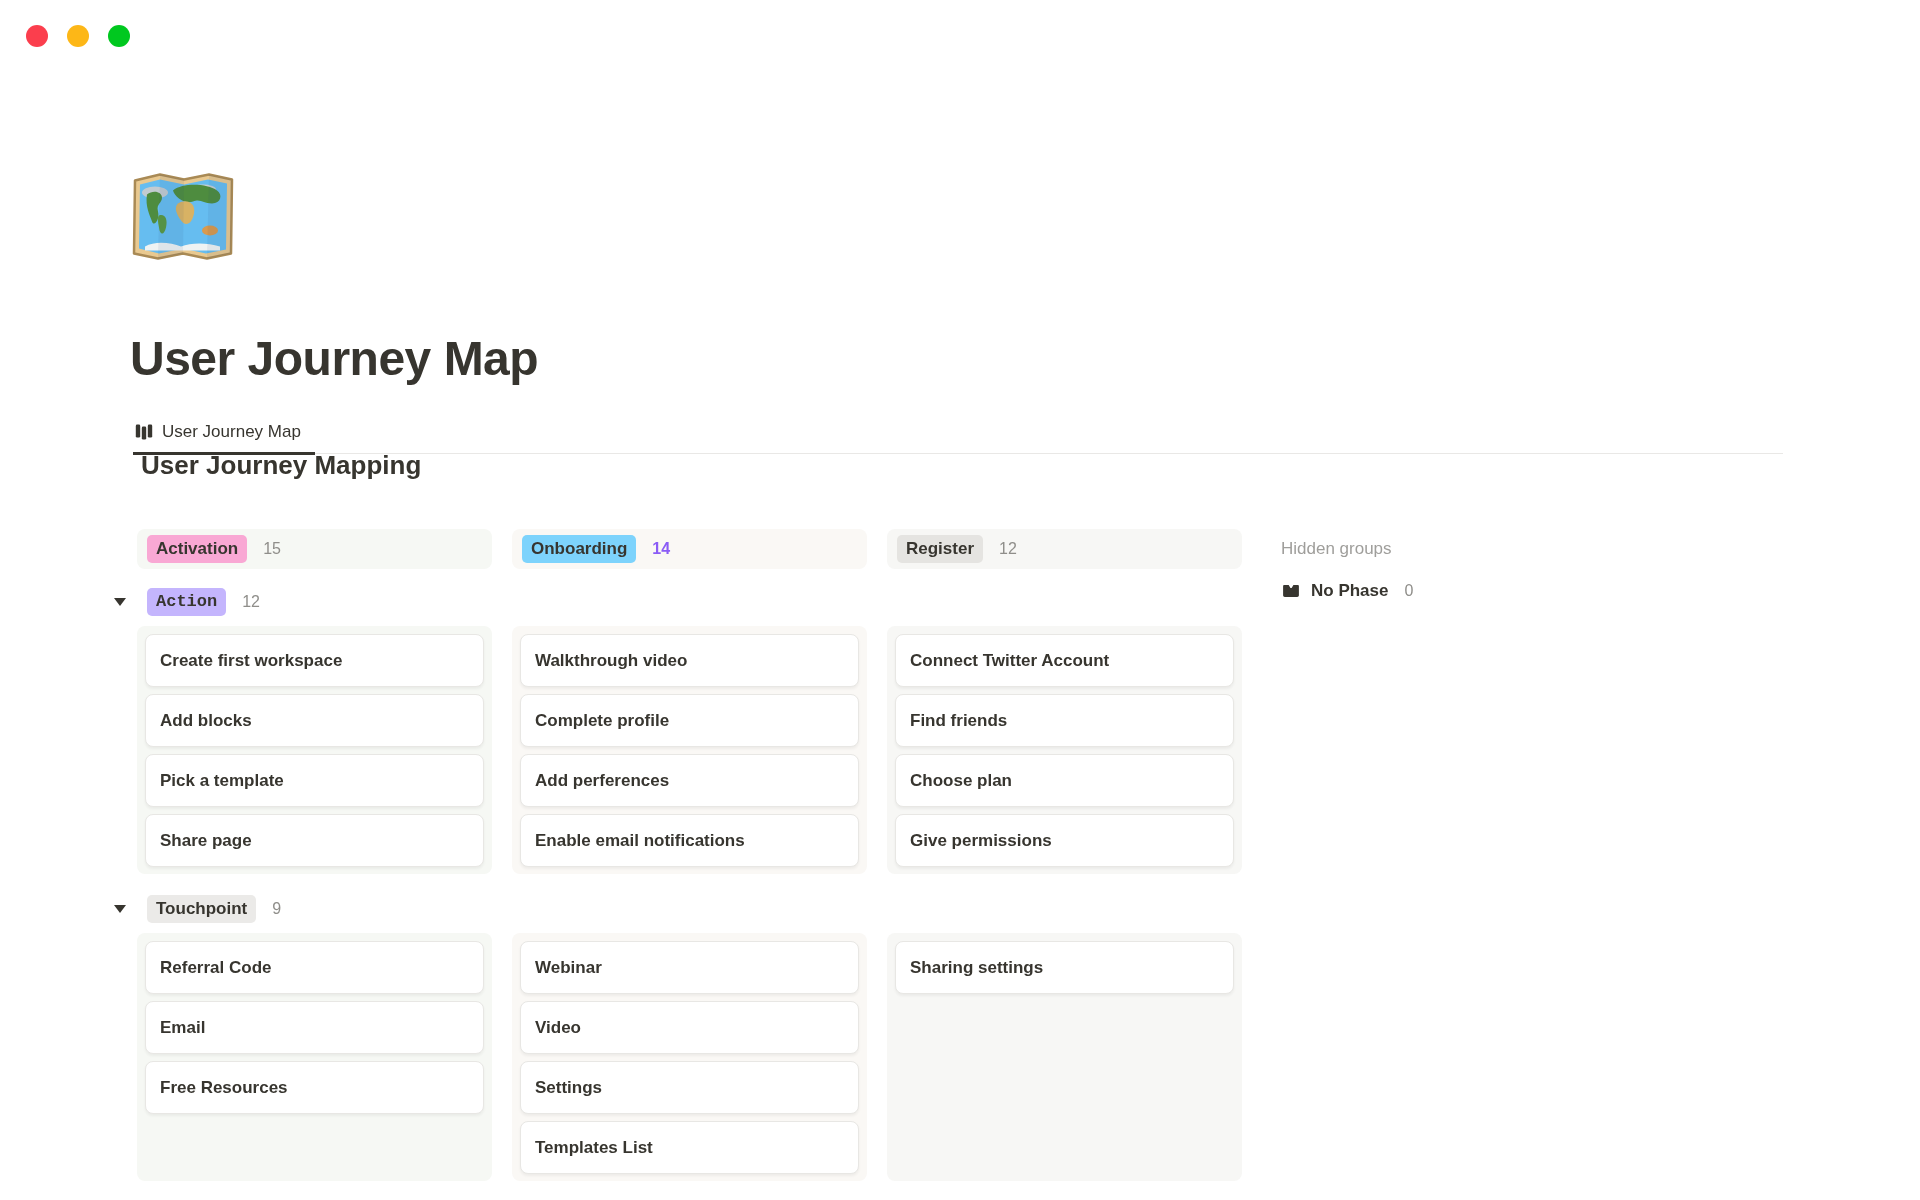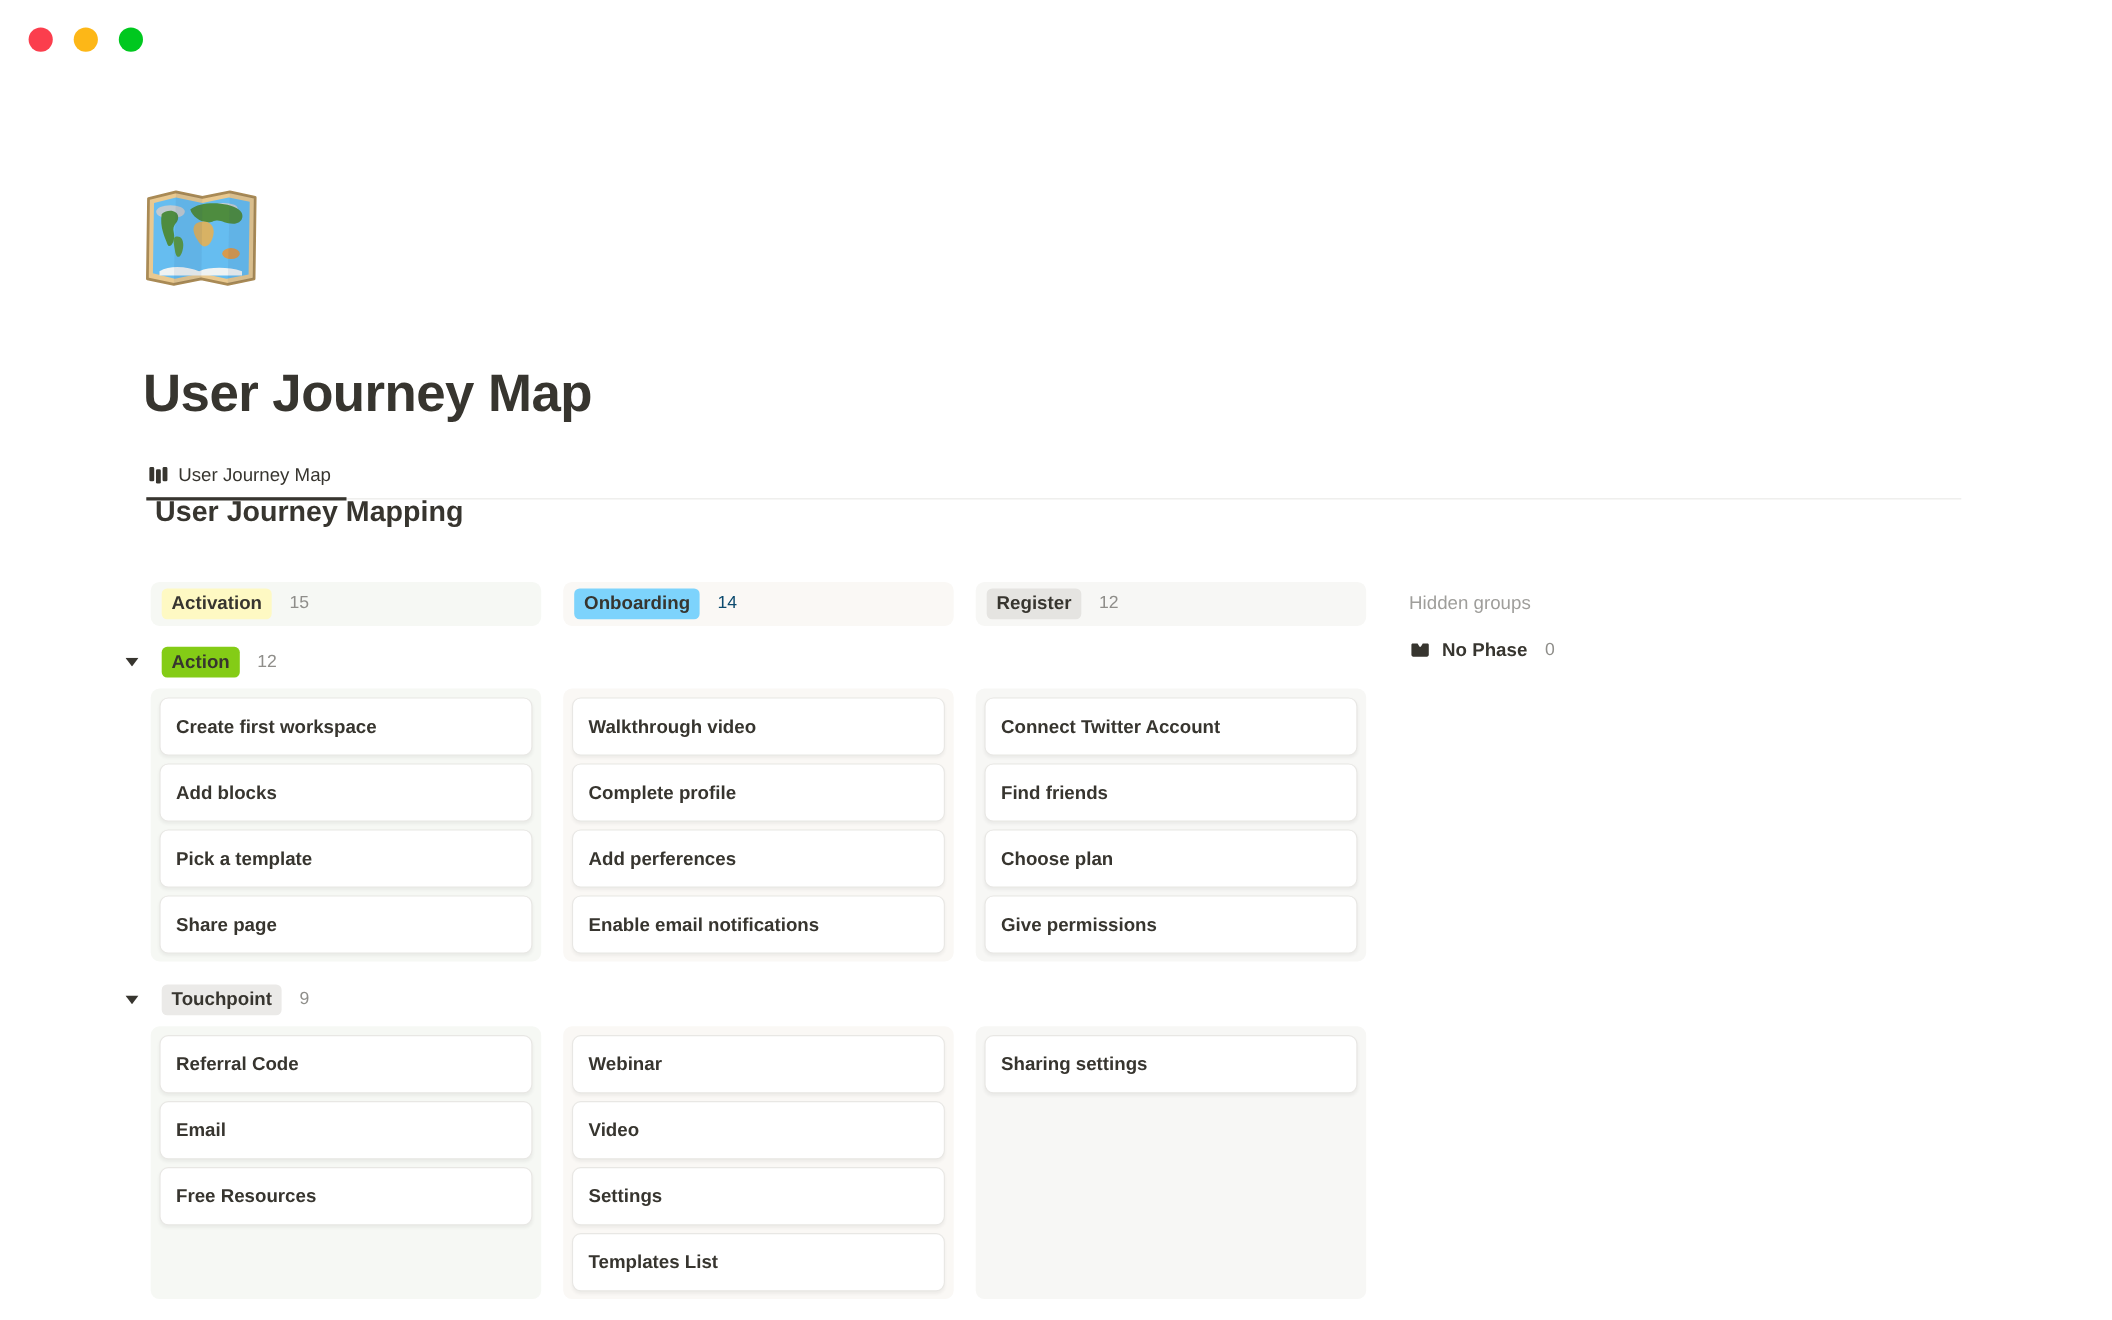--- a/index.html
+++ b/index.html
@@ -99,40 +99,40 @@
       </span>
       <span>User Journey Map</span>
     </div>
   </div>
 
   <h2 class="section-heading">User Journey Mapping</h2>
 
   <div class="board">
     <div class="col-headers">
         <div class="col-header" style="background: rgb(246, 248, 244);">
-          <span class="badge" style="background: #fef9c3;">Activation</span>
+          <span class="badge" style="background: #f9a8d4;">Activation</span>
           <span class="count" style="color: rgb(143, 142, 138);">15</span>
         </div>
         <div class="col-header" style="background: rgb(250, 248, 245);">
           <span class="badge" style="background: #7dd3fc;">Onboarding</span>
-          <span class="count" style="color: #0c4a6e;">14</span>
+          <span class="count" style="color: #8b5cf6; font-weight: bold;">14</span>
         </div>
         <div class="col-header" style="background: rgb(247, 247, 245);">
           <span class="badge" style="background: rgb(229, 228, 225);">Register</span>
           <span class="count" style="color: rgb(143, 142, 138);">12</span>
         </div>
       </div>
     <div>
         <div class="group-header">
           <span class="toggle">
             <svg width="12" height="8" viewBox="0 0 12 8">
               <polygon points="0,0 12,0 6,8" fill="#37352f"></polygon>
             </svg>
           </span>
-          <span class="badge" style="background: #84cc16;">Action</span>
+          <span class="badge" style="background: #c4b5fd; font-family: Liberation Mono, monospace;">Action</span>
           <span class="count">12</span>
         </div>
         <div class="group-columns">
           <div class="col-body" style="background: rgb(246, 248, 244);">
             <div class="card">Create first workspace</div>
             <div class="card">Add blocks</div>
             <div class="card">Pick a template</div>
             <div class="card">Share page</div>
           </div>
           <div class="col-body" style="background: rgb(250, 248, 245);">

